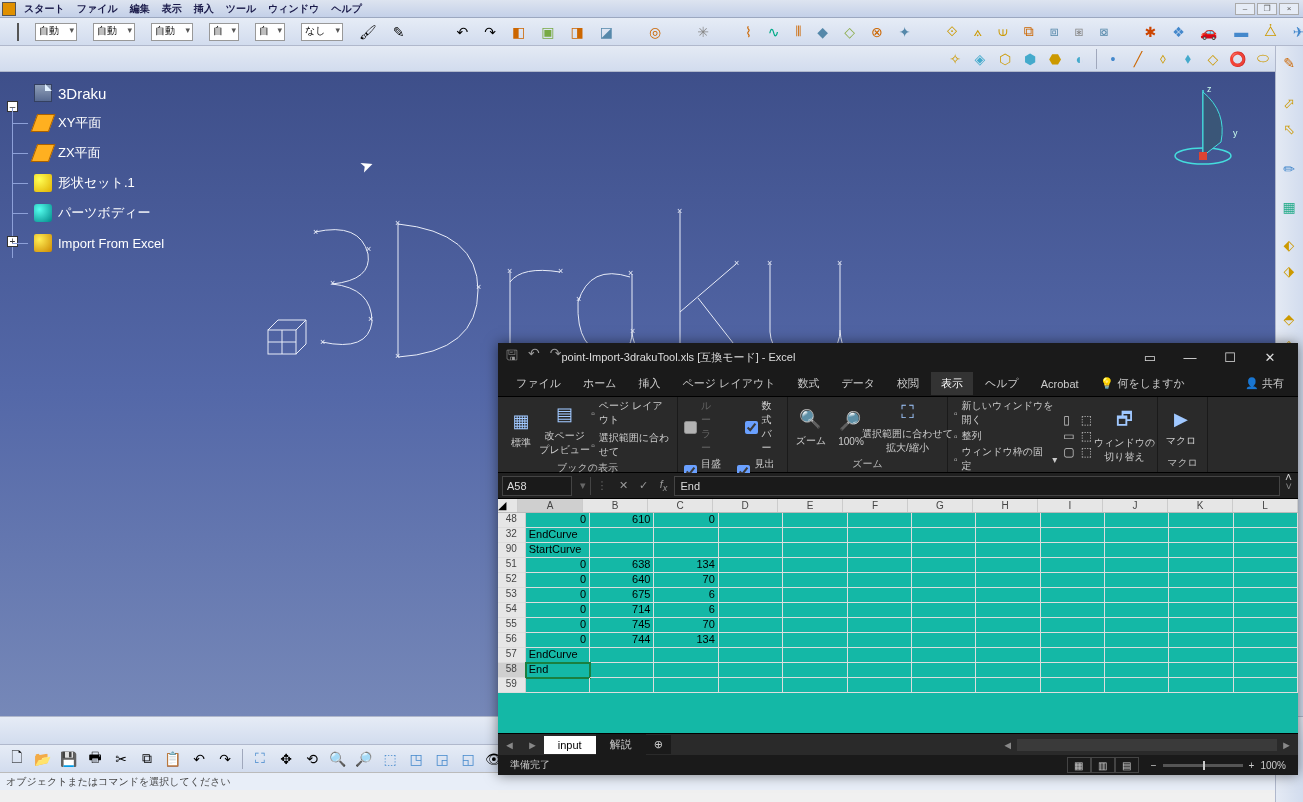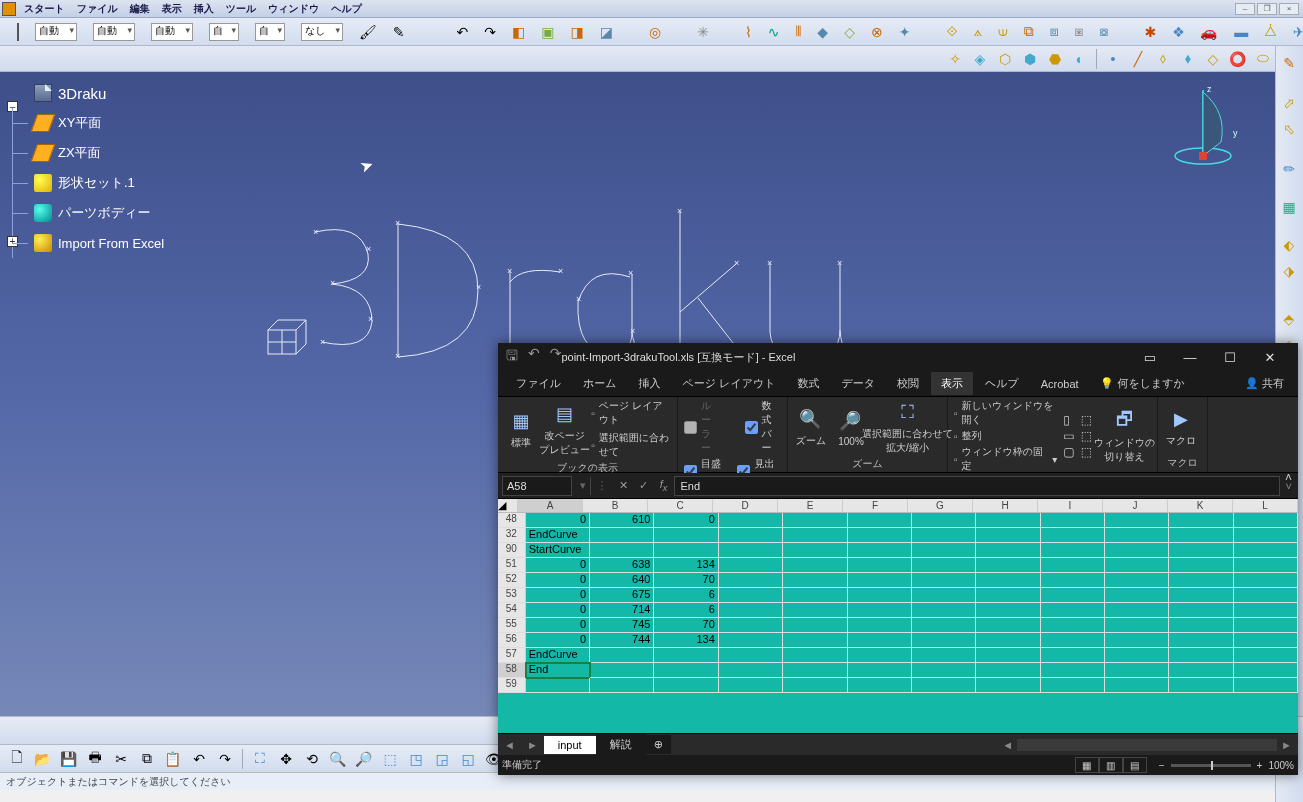--- a/index.html
+++ b/index.html
@@ -75,21 +75,21 @@
 .xrow .cell{width:65px;border-right:1px solid #ddd;border-bottom:1px solid #ddd;padding:0 3px;font-size:11px;overflow:hidden;white-space:nowrap}
 .xrow .cell.num{text-align:right}
 .xrow.selrow .rh{background:#cfcfcf}
 .xrow.selrow .cell.A{outline:2px solid #1a8040;outline-offset:-1px}
 .sheet-tabs{height:22px;background:#2a2a2a;display:flex;align-items:center;gap:0;font-size:11px;color:#ccc;border-top:1px solid #000}
 .sheet-tabs .nav{padding:0 6px;color:#888}
 .stab{padding:3px 14px;background:#1a1a1a}
 .stab.active{background:#fff;color:#000}
 .stab.add{padding:3px 8px}
 .sheet-tabs .hscroll{flex:1;display:flex;align-items:center;justify-content:flex-end;padding:0 6px}
-.xl-status{height:20px;background:#1a1a1a;display:flex;align-items:center;padding:0 4px;font-size:10px;color:#ccc}
+.xl-status{height:20px;background:#1a1a1a;display:flex;align-items:center;padding:0 12px;font-size:10px;color:#ccc}
 .xl-status .viewbtns{margin-left:auto;display:flex;gap:0}
 .xl-status .vbtn{width:24px;height:16px;border:1px solid #444;display:flex;align-items:center;justify-content:center;font-size:10px}
 .xl-status .zoom{display:flex;align-items:center;gap:6px;margin-left:12px}
 .xl-status .slider{width:80px;height:3px;background:#555;position:relative}
 .xl-status .slider:before{content:"";position:absolute;left:50%;top:-3px;width:2px;height:9px;background:#ccc}
 .cursor{position:absolute;left:360px;top:84px;font-size:16px;color:#fff;pointer-events:none;transform:rotate(-20deg)}
 .excel .collapse{position:absolute;right:6px;top:128px;color:#ccc;font-size:12px}
 </style>
 </head>
 <body>

